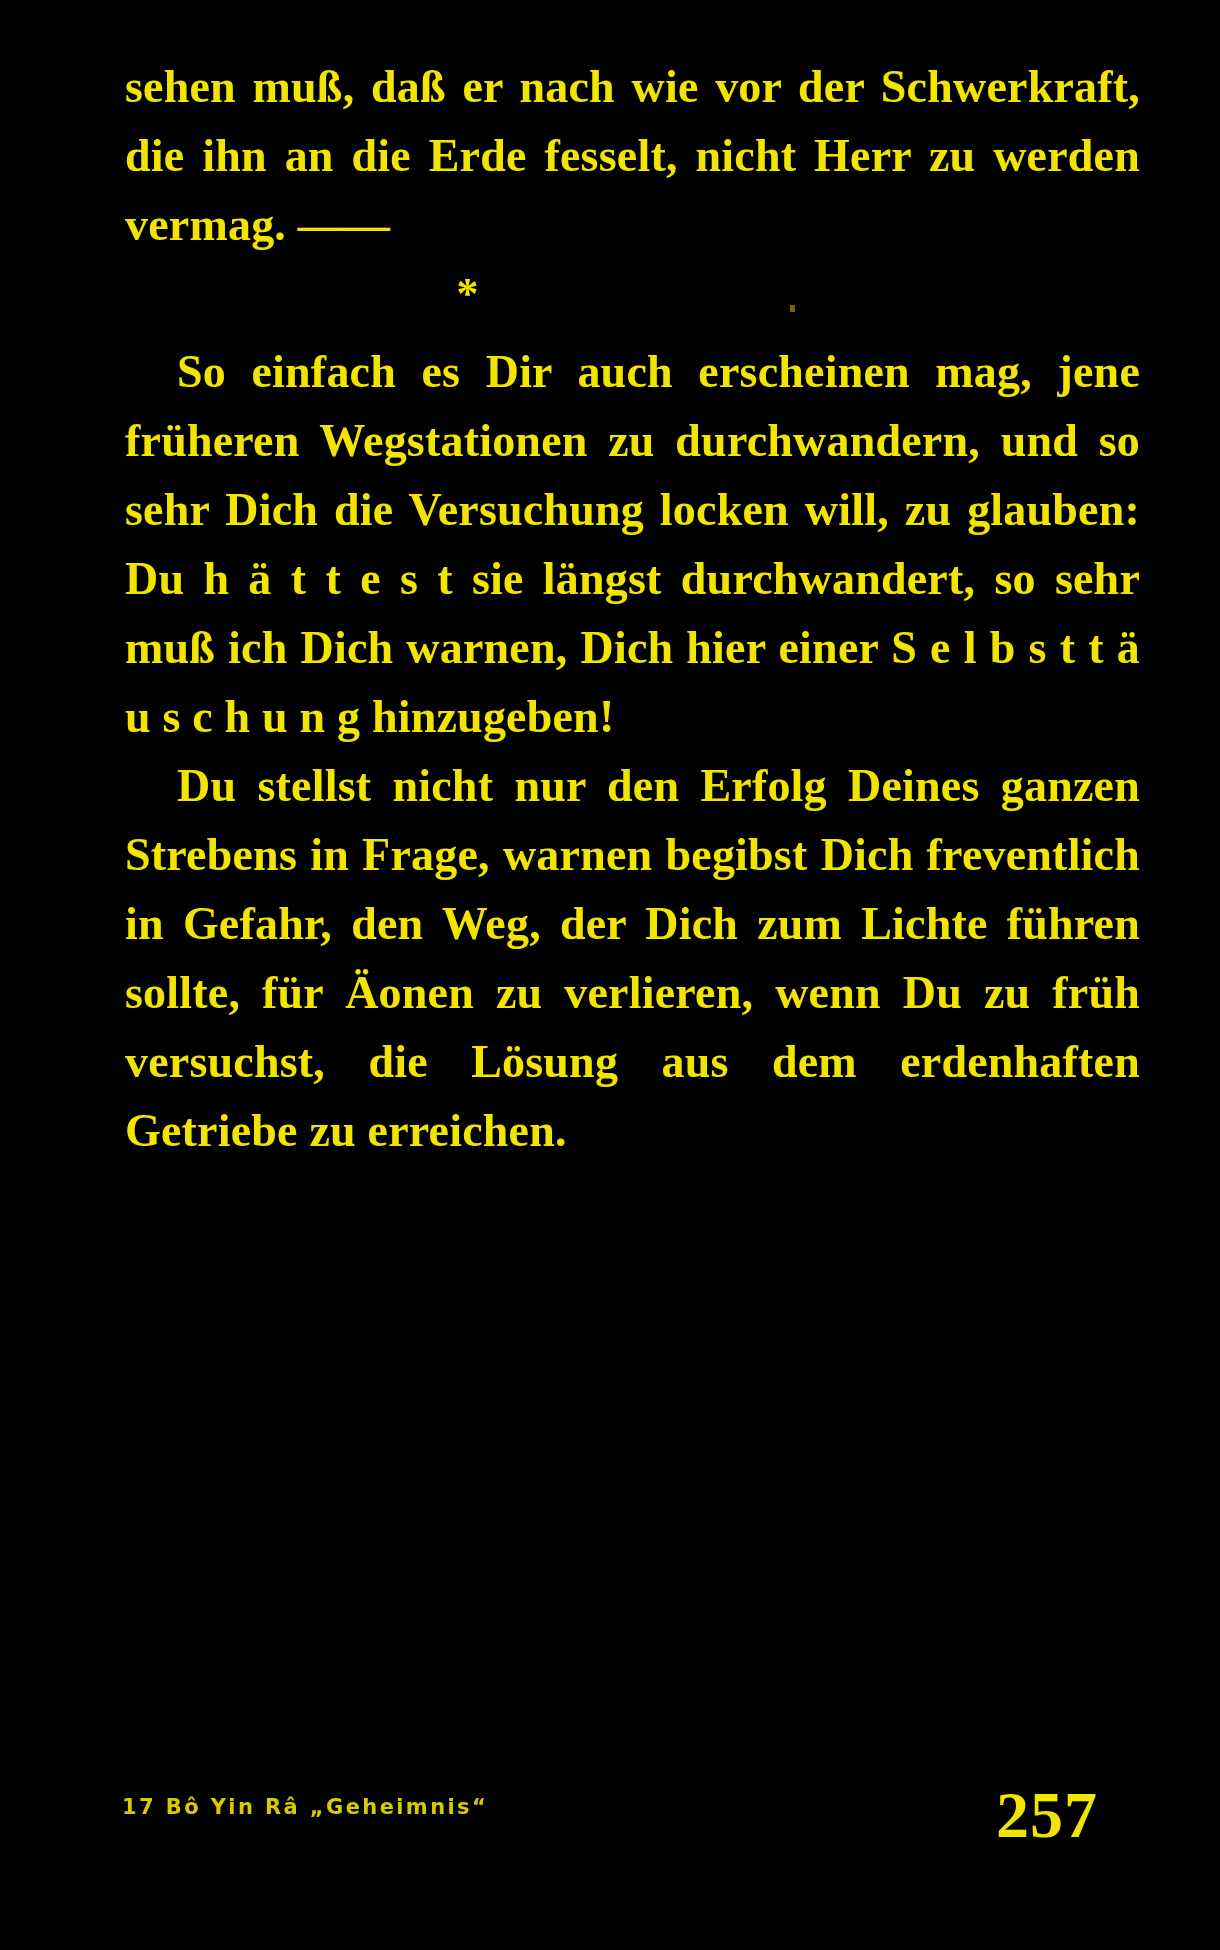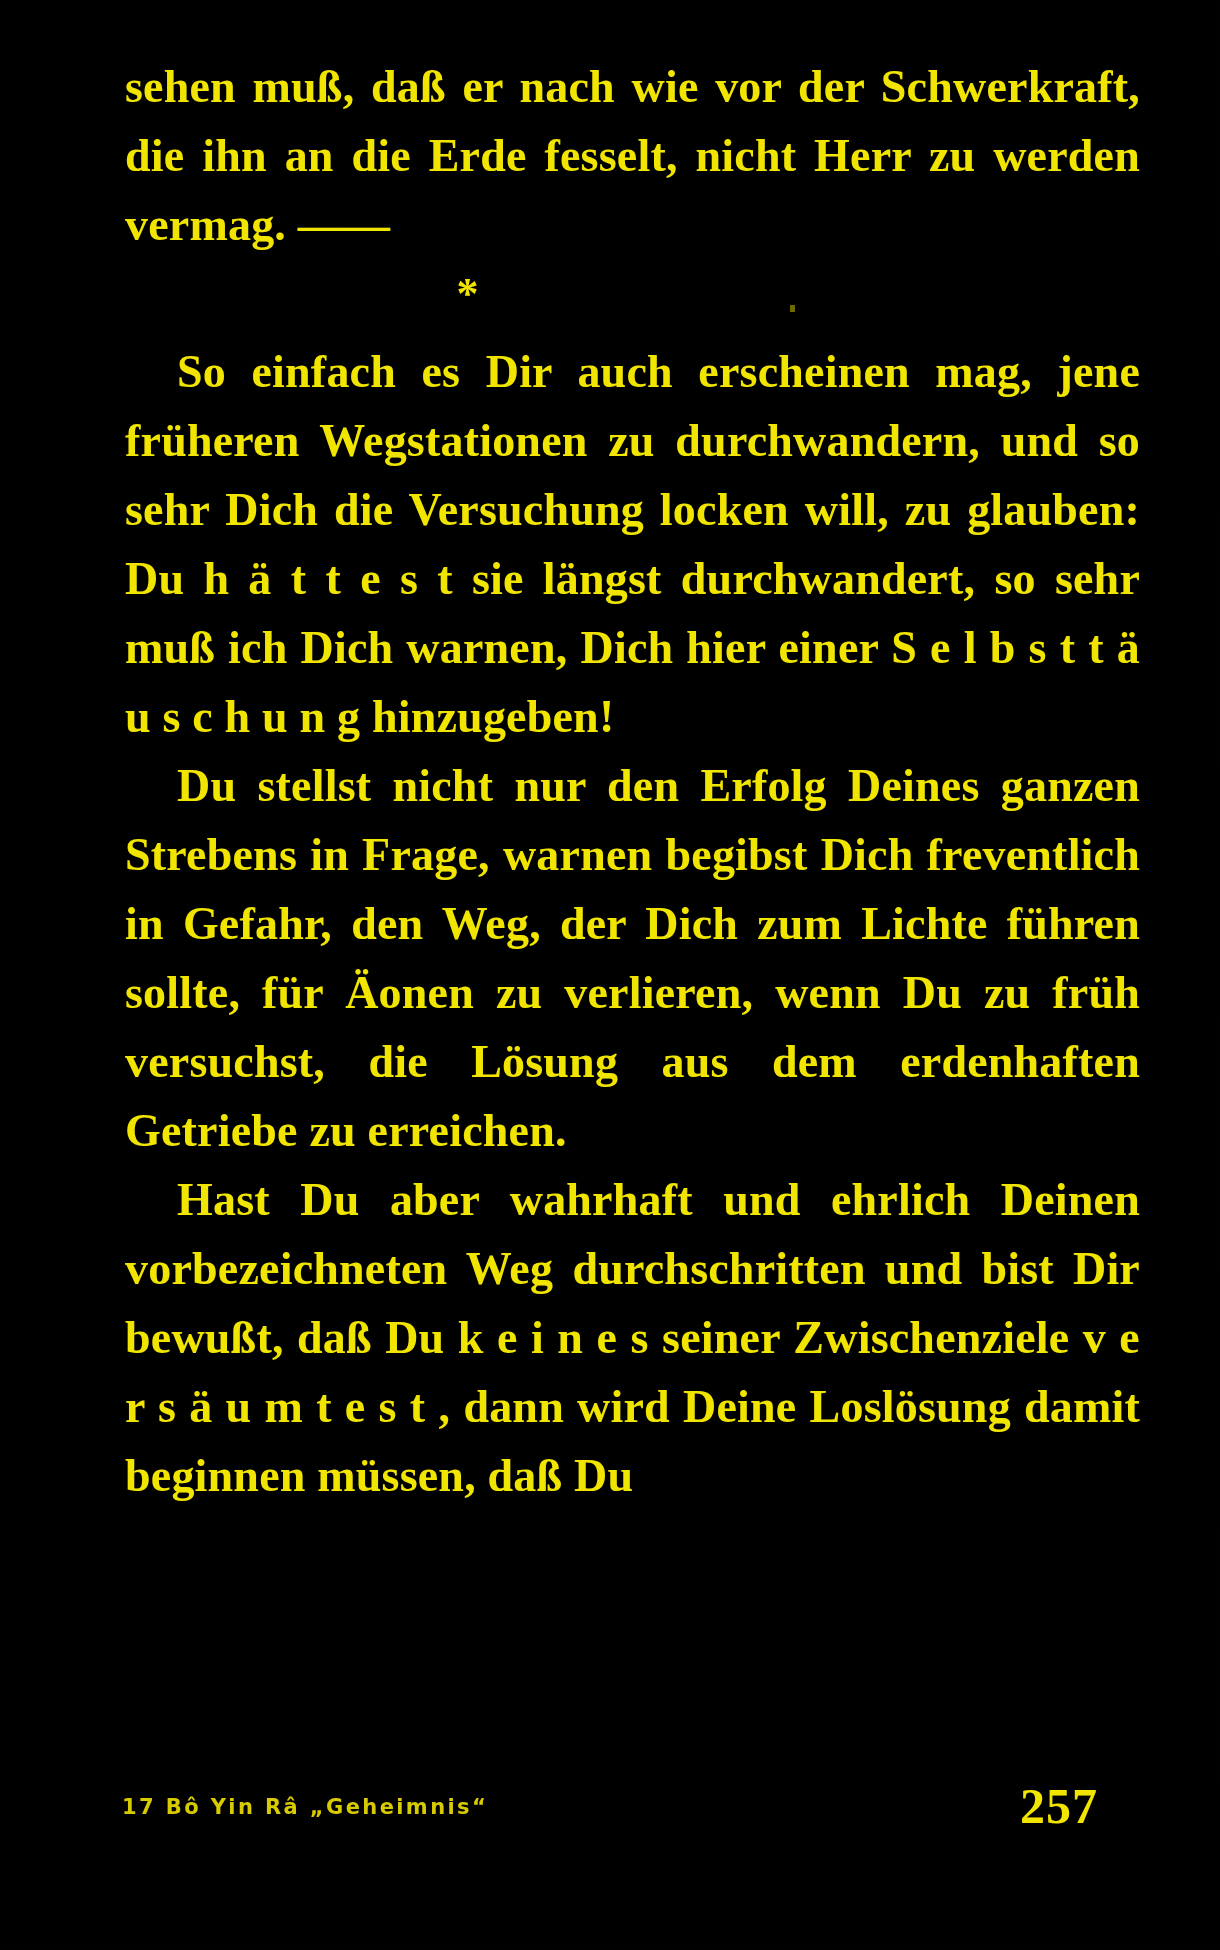--- a/index.html
+++ b/index.html
@@ -77,21 +77,21 @@
     font-size: 21px;
     letter-spacing: 2.4px;
     color: #d8cc00;
     font-weight: 700;
     white-space: nowrap;
   }
   .footer-right {
     position: absolute;
     right: 122px;
     top: -18px;
-    font-size: 50px;
+    font-size: 66px;
     font-weight: 700;
     color: #f2e600;
     font-family: "Liberation Serif", serif;
     letter-spacing: 1px;
   }
   .grain {
     position: absolute;
     left: 0; top: 0;
     width: 1220px; height: 1950px;
     pointer-events: none;
@@ -108,21 +108,20 @@
   <div class="text-column">
 
     <p class="para no-indent">sehen muß, daß er nach wie vor der Schwerkraft, die ihn an die Erde fesselt, nicht Herr zu werden vermag. ——</p>
 
     <div class="asterisk-sep">*</div>
 
     <p class="para indent">So einfach es Dir auch erscheinen mag, jene früheren Wegstationen zu durchwandern, und so sehr Dich die Versuchung locken will, zu glauben: Du h ä t t e s t sie längst durchwandert, so sehr muß ich Dich warnen, Dich hier einer S e l b s t t ä u s c h u n g hinzugeben!</p>
 
     <p class="para indent">Du stellst nicht nur den Erfolg Deines ganzen Strebens in Frage, warnen begibst Dich freventlich in Gefahr, den Weg, der Dich zum Lichte führen sollte, für Äonen zu verlieren, wenn Du zu früh versuchst, die Lösung aus dem erdenhaften Getriebe zu erreichen.</p>
 
-    <p class="para indent">Hast Du aber wahrhaft und ehrlich Deinen vorbezeichneten Weg durchschritten und bist Dir bewußt, daß Du k e i n e s seiner Zwischenziele v e r s ä u m t e s t , dann wird Deine Loslösung damit beginnen müssen, daß Du</p>
 
   </div>
 
   <div class="speck"></div>
 
   <div class="footer">
     <div class="footer-left">17  Bô Yin Râ „Geheimnis“</div>
     <div class="footer-right">257</div>
   </div>
 

